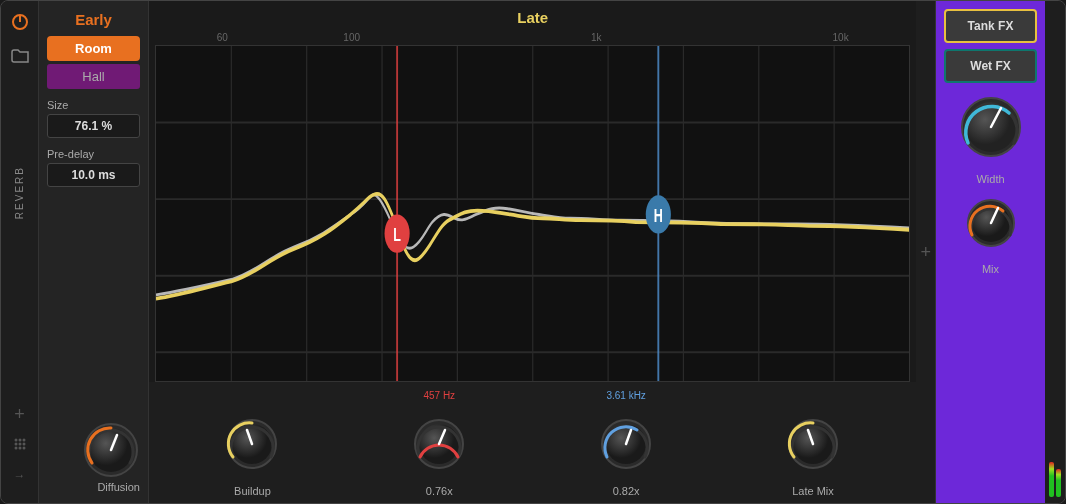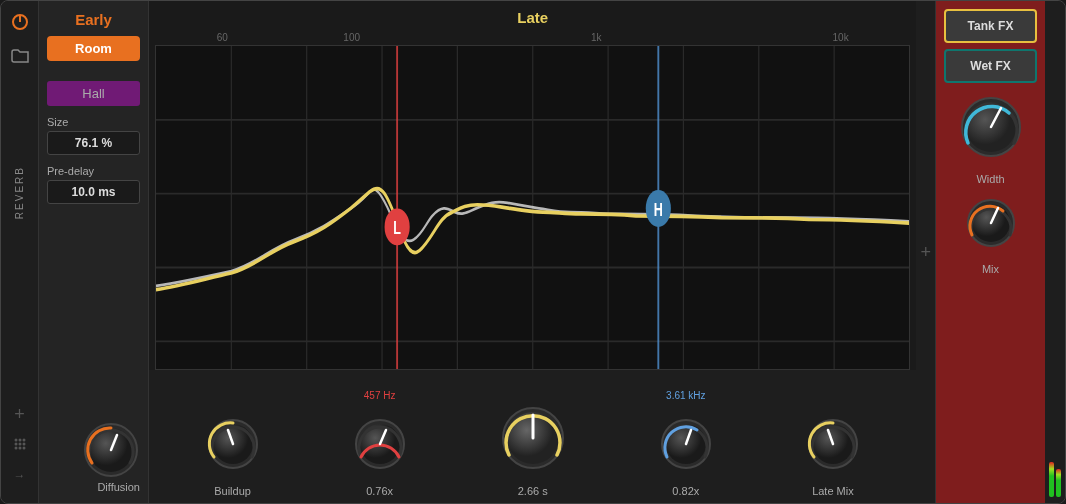--- a/index.html
+++ b/index.html
@@ -79,21 +79,21 @@
     .room-btn {
       background: #e87020;
       color: #fff;
       border: none;
       border-radius: 4px;
       padding: 5px 0;
       width: 100%;
       font-size: 13px;
       font-weight: bold;
       cursor: pointer;
-      margin-bottom: 20px;
+      margin-bottom: 3px;
     }
     .hall-btn {
       background: #701a75;
       color: #aaa;
       border: none;
       border-radius: 3px;
       padding: 5px 0;
       width: 100%;
       font-size: 13px;
       cursor: pointer;
@@ -175,21 +175,21 @@
     }
     .knob-label-top.blue { color: #60a0e0; }
     .knob-label-bottom {
       font-size: 11px;
       color: #aaa;
       margin-top: 2px;
     }
     
     .right-panel {
       width: 110px;
-      background: #7f1d1d;
+      background: #6d28d9;
       display: flex;
       flex-direction: column;
       padding: 8px;
       border-left: 1px solid #333;
       gap: 6px;
     }
     .tank-fx-btn {
       background: #3a3a3a;
       border: 2px solid #e8c040;
       color: #ddd;
@@ -377,37 +377,20 @@
               <stop offset="100%" stop-color="#1a1a1a"></stop>
             </radialGradient>
           </defs>
           <path d="M 8 40 A 21 21 0 1 1 46 40" fill="none" stroke="#333" stroke-width="3" stroke-linecap="round"></path>
           <path d="M 8 40 A 21 21 0 0 1 46 40" fill="none" stroke="#e04040" stroke-width="3" stroke-linecap="round"></path>
           <line x1="27" y1="27" x2="33" y2="13" stroke="white" stroke-width="2.5" stroke-linecap="round"></line>
         </svg>
         <div class="knob-label-bottom">0.76x</div>
       </div>
 
-      <div class="knob-group">
-        <div class="knob-label-top" style="min-height:14px;"></div>
-        <svg class="svg-knob" width="66" height="66" viewBox="0 0 66 66">
-          <circle cx="33" cy="33" r="30" fill="#2a2a2a" stroke="#444" stroke-width="2"></circle>
-          <circle cx="33" cy="33" r="26" fill="url(#knobGrad3)"></circle>
-          <defs>
-            <radialGradient id="knobGrad3" cx="38%" cy="35%">
-              <stop offset="0%" stop-color="#666"></stop>
-              <stop offset="100%" stop-color="#222"></stop>
-            </radialGradient>
-          </defs>
-          <path d="M 9 50 A 27 27 0 1 1 57 50" fill="none" stroke="#333" stroke-width="3.5" stroke-linecap="round"></path>
-          <path d="M 9 50 A 27 27 0 1 1 57 50" fill="none" stroke="#e8d060" stroke-width="3.5" stroke-linecap="round"></path>
-          <line x1="33" y1="33" x2="33" y2="10" stroke="white" stroke-width="3" stroke-linecap="round"></line>
-        </svg>
-        <div class="knob-label-bottom">2.66 s</div>
-      </div>
 
       <div class="knob-group">
         <div class="knob-label-top blue" style="color:#60a0e0;">3.61 kHz</div>
         <svg class="svg-knob" width="54" height="54" viewBox="0 0 54 54">
           <circle cx="27" cy="27" r="24" fill="#2a2a2a" stroke="#444" stroke-width="2"></circle>
           <circle cx="27" cy="27" r="20" fill="url(#knobGrad4)"></circle>
           <defs>
             <radialGradient id="knobGrad4" cx="38%" cy="35%">
               <stop offset="0%" stop-color="#555"></stop>
               <stop offset="100%" stop-color="#1a1a1a"></stop>

